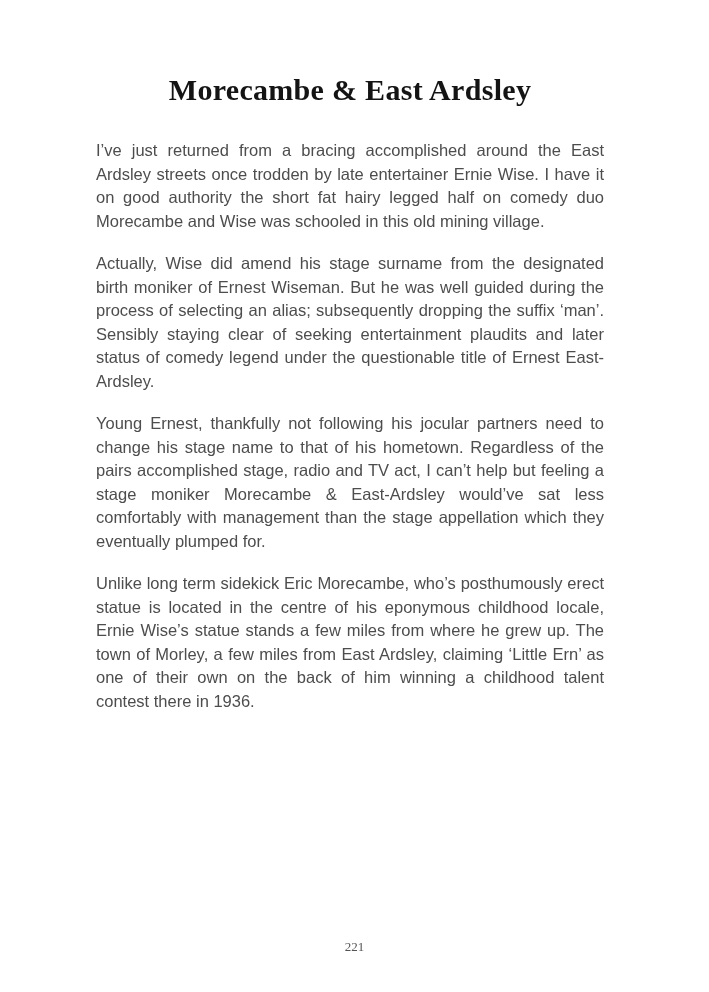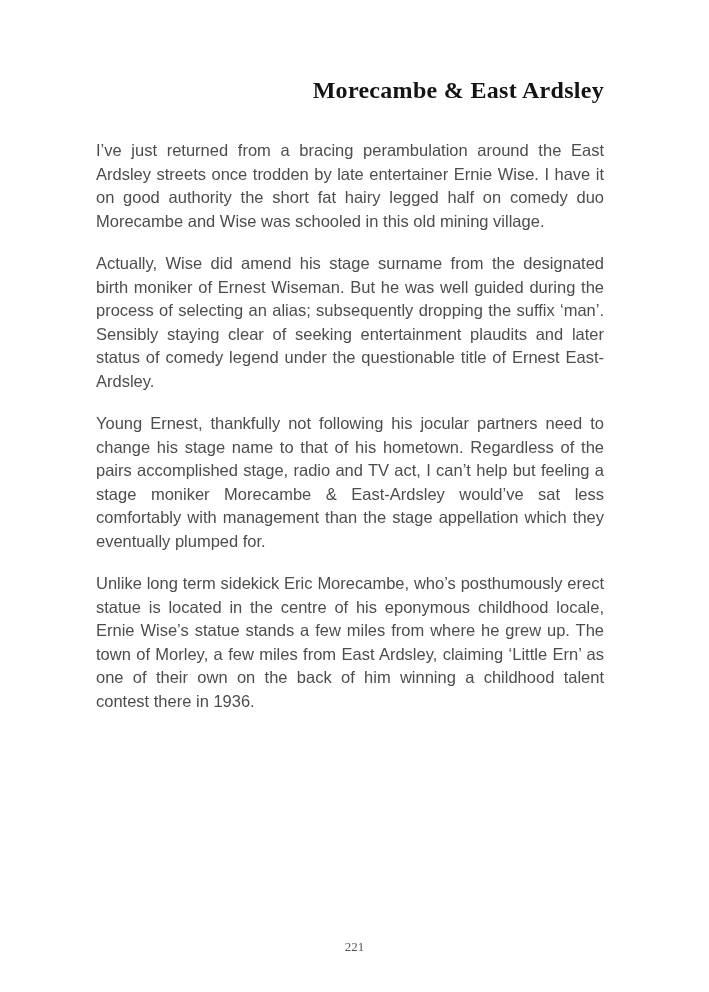--- a/index.html
+++ b/index.html
@@ -14,24 +14,24 @@
     margin: 0 auto;
     background: #ffffff;
     box-sizing: border-box;
     padding: 72px 105px 0 96px;
     overflow: hidden;
     font-family: "Liberation Sans", sans-serif;
   }
   .page-title {
     font-family: "Liberation Serif", serif;
     font-weight: bold;
-    font-size: 24px;
+    font-size: 30px;
     line-height: 36px;
     color: #141414;
-    text-align: right;
+    text-align: center;
     margin: 0 0 31px 0;
     letter-spacing: 0.3px;
   }
   .article-body p {
     font-size: 16.5px;
     line-height: 23.5px;
     color: #4d4d4d;
     text-align: justify;
     margin: 0 0 19px 0;
   }
@@ -47,21 +47,21 @@
   }
 </style>
 </head>
 <body>
 
 <div class="page">
 
   <h1 class="page-title">Morecambe &amp; East Ardsley</h1>
 
   <div class="article-body">
-    <p>I’ve just returned from a bracing perambulation around the East Ardsley streets once trodden by late entertainer Ernie Wise. I have it on good authority the short fat hairy legged half on comedy duo Morecambe and Wise was schooled in this old mining village.</p>
+    <p>I’ve just returned from a bracing accomplished around the East Ardsley streets once trodden by late entertainer Ernie Wise. I have it on good authority the short fat hairy legged half on comedy duo Morecambe and Wise was schooled in this old mining village.</p>
     <p>Actually, Wise did amend his stage surname from the designated birth moniker of Ernest Wiseman. But he was well guided during the process of selecting an alias; subsequently dropping the suffix ‘man’. Sensibly staying clear of seeking entertainment plaudits and later status of comedy legend under the questionable title of Ernest East-Ardsley.</p>
     <p>Young Ernest, thankfully not following his jocular partners need to change his stage name to that of his hometown. Regardless of the pairs accomplished stage, radio and TV act, I can’t help but feeling a stage moniker Morecambe &amp; East-Ardsley would’ve sat less comfortably with management than the stage appellation which they eventually plumped for.</p>
     <p>Unlike long term sidekick Eric Morecambe, who’s posthumously erect statue is located in the centre of his eponymous childhood locale, Ernie Wise’s statue stands a few miles from where he grew up. The town of Morley, a few miles from East Ardsley, claiming ‘Little Ern’ as one of their own on the back of him winning a childhood talent contest there in 1936.</p>
   </div>
 
   <div class="page-number">221</div>
 
 </div>
 
 </body></html>

